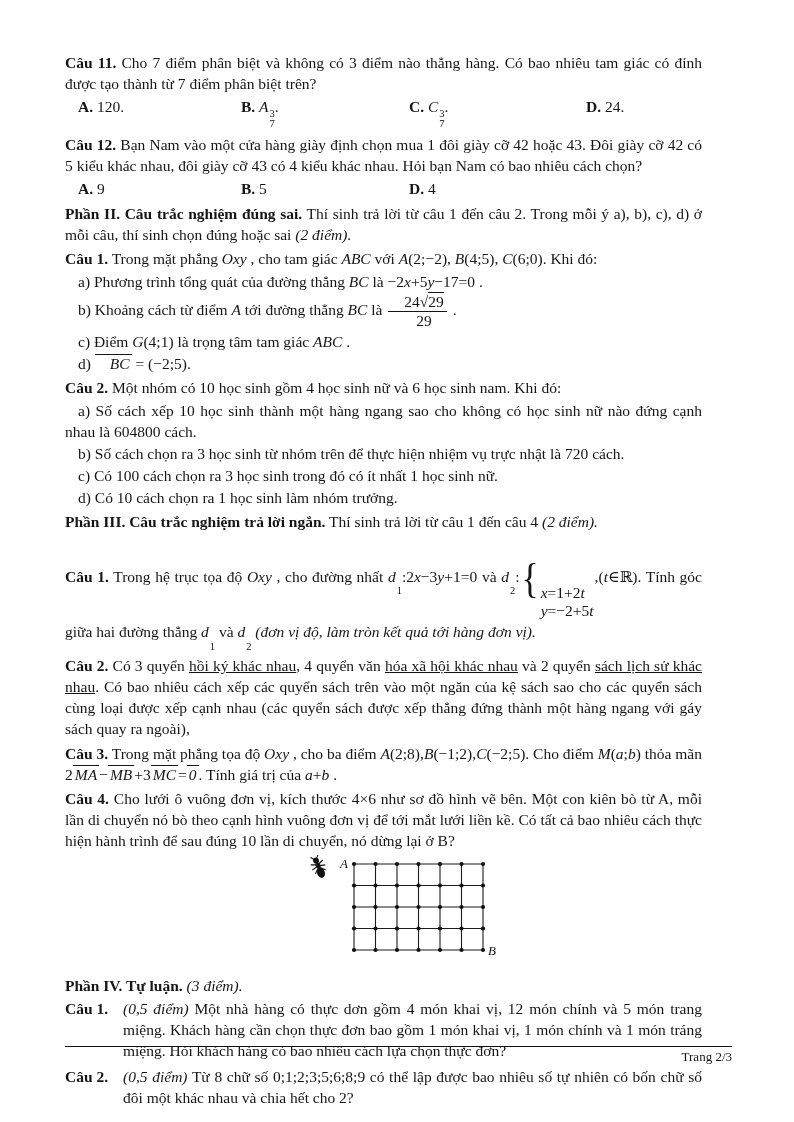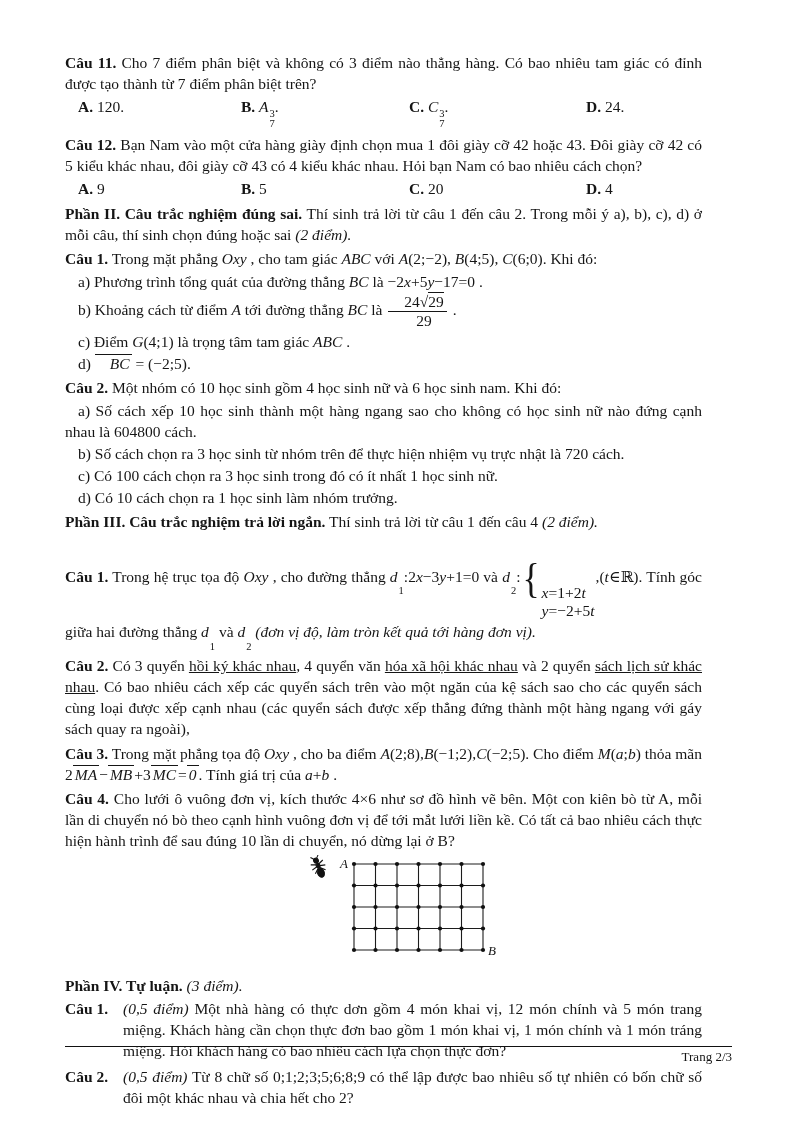--- a/index.html
+++ b/index.html
@@ -59,36 +59,35 @@
         <span class="opt"><span class="b">C.</span><span> </span><span><span class="i">C</span><span class="ss">
               <span class="up">3</span>
               <span class="dn">7</span>
             </span></span><span>.</span></span>
         <span class="opt"><span class="b">D.</span><span> 24.</span></span>
       </div>
       <div class="para "><span class="b">Câu 12.</span><span> Bạn Nam vào một cửa hàng giày định chọn mua 1 đôi giày cỡ 42 hoặc 43. Đôi giày cỡ 42 có 5 kiểu khác nhau, đôi giày cỡ 43 có 4 kiểu khác nhau. Hỏi bạn Nam có bao nhiêu cách chọn?</span></div>
       <div class="opts">
         <span class="opt"><span class="b">A.</span><span> 9</span></span>
         <span class="opt"><span class="b">B.</span><span> 5</span></span>
-        <span class="opt"><span class="b">C.</span><span> 20</span></span>
         <span class="opt"><span class="b">D.</span><span> 4</span></span>
       </div>
       <div class="para hd"><span class="b">Phần II. Câu trắc nghiệm đúng sai.</span><span> Thí sinh trả lời từ câu 1 đến câu 2. Trong mỗi ý a), b), c), d) ở mỗi câu, thí sinh chọn đúng hoặc sai </span><span class="i">(2 điểm).</span></div>
       <div class="para hd"><span class="b">Câu 1.</span><span> Trong mặt phẳng </span><span class="i">Oxy</span><span> , cho tam giác </span><span class="i">ABC</span><span> với </span><span class="i">A</span><span>(2;−2), </span><span class="i">B</span><span>(4;5), </span><span class="i">C</span><span>(6;0). Khi đó:</span></div>
       <div class="para sub"><span>a) Phương trình tổng quát của đường thẳng </span><span class="i">BC</span><span> là </span><span><span>−</span><span>2</span><span class="mi">x</span><span>+</span><span>5</span><span class="mi">y</span><span>−</span><span>1</span><span>7</span><span>=</span><span>0</span></span><span> .</span></div>
       <div class="para sub"><span>b) Khoảng cách từ điểm </span><span class="i">A</span><span> tới đường thẳng </span><span class="i">BC</span><span> là </span><span class="frac"><span class="fnum">24√<span class="radbar">29</span></span><span class="fden">29</span></span><span> .</span></div>
       <div class="para sub"><span>c) Điểm </span><span class="i">G</span><span>(4;1) là trọng tâm tam giác </span><span class="i">ABC</span><span> .</span></div>
       <div class="para sub"><span>d) </span><span class="ovl">BC</span><span> = (−2;5).</span></div>
       <div class="para hd"><span class="b">Câu 2.</span><span> Một nhóm có 10 học sinh gồm 4 học sinh nữ và 6 học sinh nam. Khi đó:</span></div>
       <div class="para sub"><span>a) Số cách xếp 10 học sinh thành một hàng ngang sao cho không có học sinh nữ nào đứng cạnh nhau là 604800 cách.</span></div>
       <div class="para sub"><span>b) Số cách chọn ra 3 học sinh từ nhóm trên để thực hiện nhiệm vụ trực nhật là 720 cách.</span></div>
       <div class="para sub"><span>c) Có 100 cách chọn ra 3 học sinh trong đó có ít nhất 1 học sinh nữ.</span></div>
       <div class="para sub"><span>d) Có 10 cách chọn ra 1 học sinh làm nhóm trưởng.</span></div>
       <div class="para hd"><span class="b">Phần III. Câu trắc nghiệm trả lời ngắn.</span><span> Thí sinh trả lời từ câu 1 đến câu 4 </span><span class="i">(2 điểm).</span></div>
-      <div class="para hd"><span class="b">Câu 1.</span><span> Trong hệ trục tọa độ </span><span class="i">Oxy</span><span> , cho đường thẳng </span><span><span class="i">d</span><span class="ss">
+      <div class="para hd"><span class="b">Câu 1.</span><span> Trong hệ trục tọa độ </span><span class="i">Oxy</span><span> , cho đường nhất </span><span><span class="i">d</span><span class="ss">
             <span class="up"></span>
             <span class="dn">1</span>
           </span></span><span><span>:</span><span>2</span><span class="mi">x</span><span>−</span><span>3</span><span class="mi">y</span><span>+</span><span>1</span><span>=</span><span>0</span></span><span> và </span><span><span class="i">d</span><span class="ss">
             <span class="up"></span>
             <span class="dn">2</span>
           </span></span><span>:</span><span class="sys">
           <span class="sysbrace">{</span>
           <span class="sysrows">
             <span><span><span class="mi">x</span><span>=</span><span>1</span><span>+</span><span>2</span><span class="mi">t</span></span></span>
             <span><span><span class="mi">y</span><span>=</span><span>−</span><span>2</span><span>+</span><span>5</span><span class="mi">t</span></span></span>

